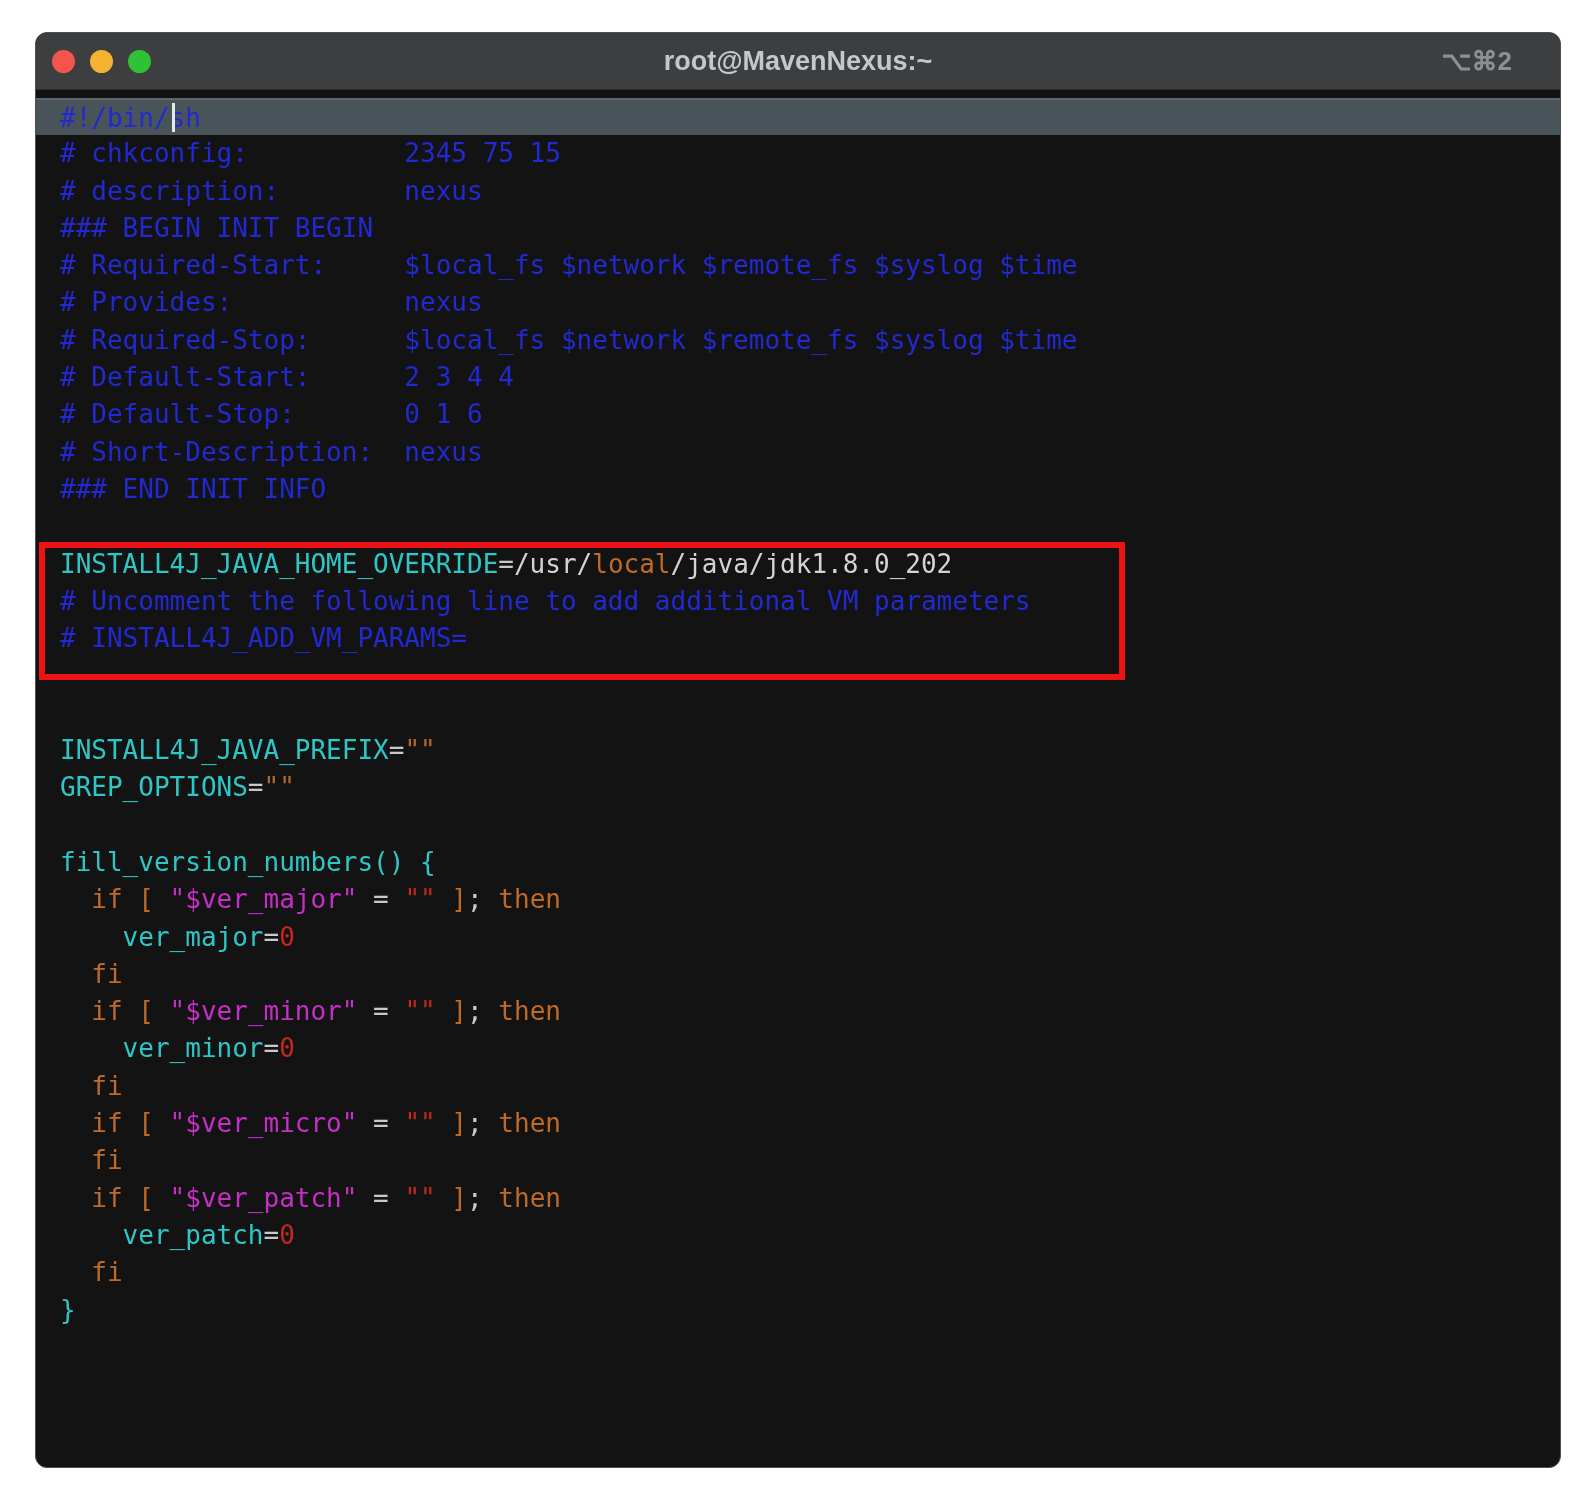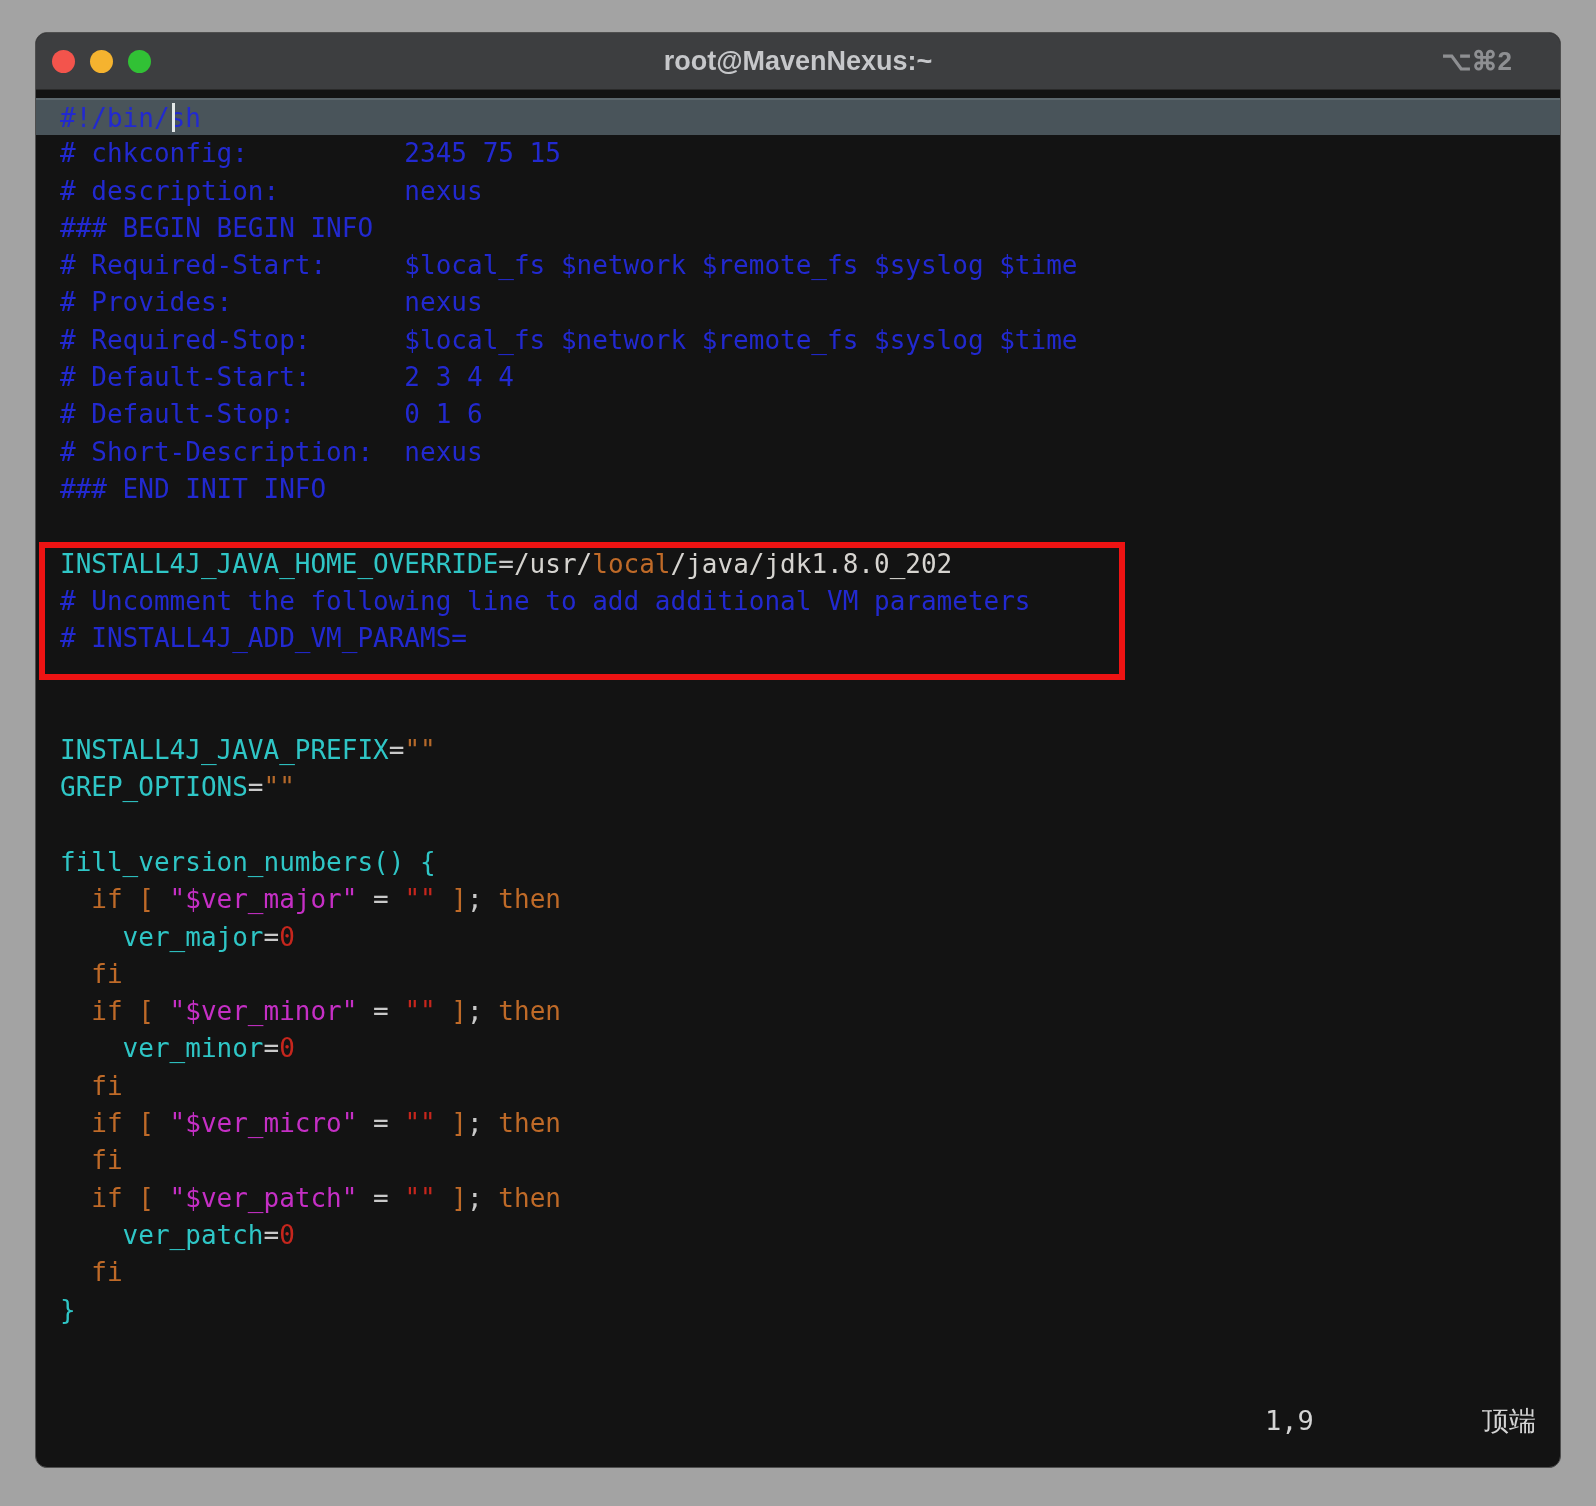--- a/index.html
+++ b/index.html
@@ -1,18 +1,18 @@
 <!DOCTYPE html>
 <html><head>
 <meta charset="utf-8">
 <style>
   * { margin:0; padding:0; box-sizing:border-box; }
   html,body { background:#000; }
   #stage {
-    position:relative; width:1596px; height:1506px; background:#a3a3a3;
+    position:relative; width:1596px; height:1506px; background:#ffffff;
     font-family:"DejaVu Sans Mono", monospace; overflow:hidden;
   }
   
   #window {
     position:absolute; left:35px; top:32px; width:1526px; height:1436px;
     background:#131313; border:1px solid #4f4f4f; border-radius:12px;
     overflow:hidden;
   }
   #titlebar {
     position:absolute; left:0; top:0; right:0; height:57px;
@@ -80,21 +80,21 @@
       <div class="tl" id="tl-zoom"></div>
       <div id="win-title">root@MavenNexus:~</div>
       <div id="win-shortcut">⌥⌘2</div>
     </div>
 
     <div id="term">
 
       <div class="row hl"><span class="c-comment">#!/bin/sh</span><div id="caret" style="left: calc(8ch + 11px);"></div></div>
         <div class="row"><span class="c-comment"># chkconfig:          2345 75 15</span></div>
         <div class="row"><span class="c-comment"># description:        nexus</span></div>
-        <div class="row"><span class="c-comment">### BEGIN BEGIN INFO</span></div>
+        <div class="row"><span class="c-comment">### BEGIN INIT BEGIN</span></div>
         <div class="row"><span class="c-comment"># Required-Start:     $local_fs $network $remote_fs $syslog $time</span></div>
         <div class="row"><span class="c-comment"># Provides:           nexus</span></div>
         <div class="row"><span class="c-comment"># Required-Stop:      $local_fs $network $remote_fs $syslog $time</span></div>
         <div class="row"><span class="c-comment"># Default-Start:      2 3 4 4</span></div>
         <div class="row"><span class="c-comment"># Default-Stop:       0 1 6</span></div>
         <div class="row"><span class="c-comment"># Short-Description:  nexus</span></div>
         <div class="row"><span class="c-comment">### END INIT INFO</span></div>
         <div class="row"></div>
         <div class="row"><span class="c-ident">INSTALL4J_JAVA_HOME_OVERRIDE</span><span class="c-op">=</span><span class="c-text">/usr/</span><span class="c-kw">local</span><span class="c-text">/java/jdk1.8.0_202</span></div>
         <div class="row"><span class="c-comment"># Uncomment the following line to add additional VM parameters</span></div>
@@ -110,22 +110,18 @@
         <div class="row"><span class="c-kw">  fi</span></div>
         <div class="row"><span class="c-kw">  if [ </span><span class="c-var">"$ver_minor"</span><span class="c-op"> = </span><span class="c-strr">""</span><span class="c-kw"> ]</span><span class="c-op">;</span><span class="c-kw"> then</span></div>
         <div class="row"><span class="c-ident">    ver_minor</span><span class="c-op">=</span><span class="c-num">0</span></div>
         <div class="row"><span class="c-kw">  fi</span></div>
         <div class="row"><span class="c-kw">  if [ </span><span class="c-var">"$ver_micro"</span><span class="c-op"> = </span><span class="c-strr">""</span><span class="c-kw"> ]</span><span class="c-op">;</span><span class="c-kw"> then</span></div>
         <div class="row"><span class="c-kw">  fi</span></div>
         <div class="row"><span class="c-kw">  if [ </span><span class="c-var">"$ver_patch"</span><span class="c-op"> = </span><span class="c-strr">""</span><span class="c-kw"> ]</span><span class="c-op">;</span><span class="c-kw"> then</span></div>
         <div class="row"><span class="c-ident">    ver_patch</span><span class="c-op">=</span><span class="c-num">0</span></div>
         <div class="row"><span class="c-kw">  fi</span></div>
         <div class="row"><span class="c-ident">}</span></div>
-        <div id="statusbar">
-        <span id="status-ruler">1,9</span>
-        <span id="status-postext">顶端</span>
-      </div>
     </div>
 
   </div>
 
   <div id="annotation-box"></div>
 </div>
 
 </body></html>

